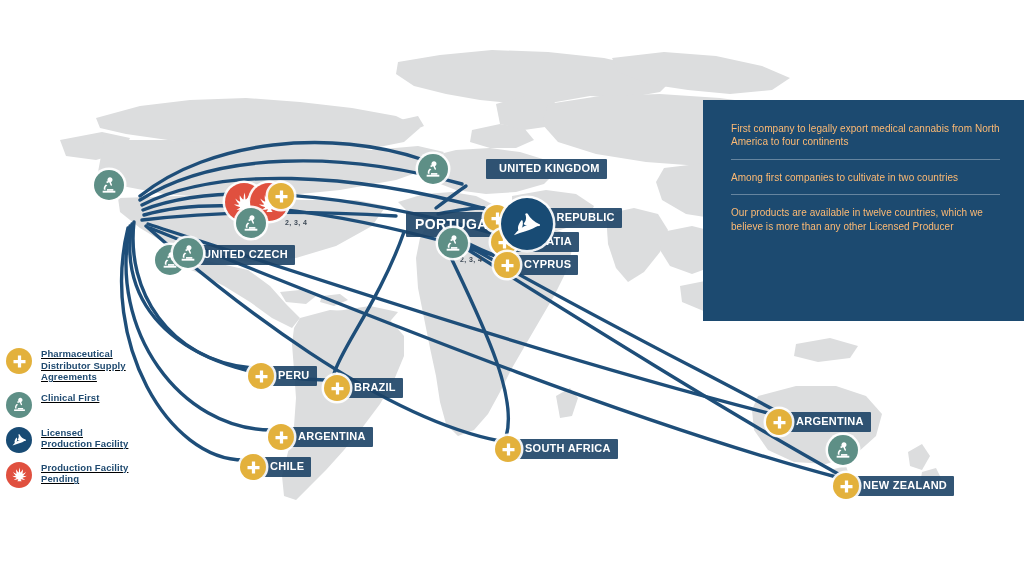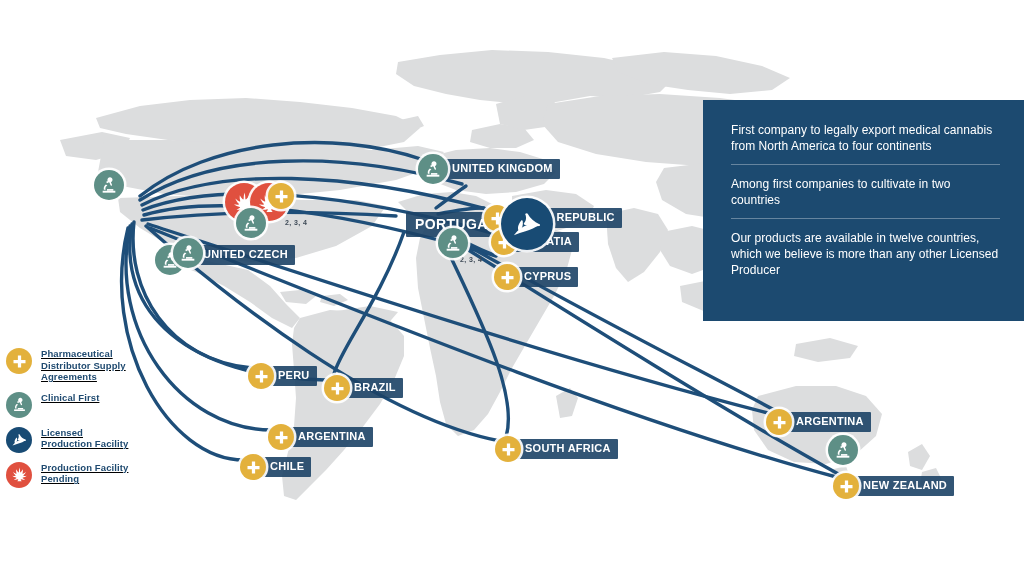--- a/index.html
+++ b/index.html
@@ -69,21 +69,21 @@
     font-size:9.5px; font-weight:bold; color:#1F4A70;
     line-height:1.22; letter-spacing:.1px;
   }
 
   
   #panel {
     position:absolute; left:703px; top:100px; width:321px; height:221px;
     background:#1C4A70; padding:22px 24px 10px 28px;
   }
   .claim {
-    color:#ffffff; font-size:12px; line-height:1.34;
+    color:#fdba74; font-size:10px; line-height:1.34;
     letter-spacing:.05px;
   }
   .claim-sep { height:1px; background:rgba(255,255,255,.33); margin:10px 0 11px 0; }
 </style>
 </head>
 <body>
 
 <div id="stage">
 
   <div id="worldmap">
@@ -259,21 +259,21 @@
             <g fill="#ffffff">
               <path d="M13.2 2.6c1.7 0 3 1.4 3 3.1 0 1.3-.8 2.4-1.9 2.9l1.3 3.1c.2.5 0 1-.5 1.2-.5.2-1 0-1.2-.5l-1.4-3.3c-1.4-.3-2.4-1.6-2.4-3.1 0-1.9 1.4-3.4 3.1-3.4z"></path>
               <path d="M8.6 8.1l2.1-1 .9 1.9-2.1 1z"></path>
               <path d="M8.3 11.4c-1.6 1-2.6 2.7-2.6 4.7 0 .6.1 1.2.2 1.7h2.1c-.2-.5-.3-1.1-.3-1.7 0-1.6 1-3 2.4-3.6z"></path>
               <path d="M4.4 18.9h15.2v2.3H4.4z"></path>
               <path d="M9.6 16.9h7.6v2H9.6z"></path>
             </g>
           </svg>
         </div>
       </div>
-      <div class="node" style="left: 418px; top: 154px;">
+      <div class="node" style="left: 418px; top: 154px; gap: 47px;">
         <div class="pin micro" style="width: 30px; height: 30px; z-index: 3;">
           <svg width="20" height="20" viewBox="0 0 24 24">
             <g fill="#ffffff">
               <path d="M13.2 2.6c1.7 0 3 1.4 3 3.1 0 1.3-.8 2.4-1.9 2.9l1.3 3.1c.2.5 0 1-.5 1.2-.5.2-1 0-1.2-.5l-1.4-3.3c-1.4-.3-2.4-1.6-2.4-3.1 0-1.9 1.4-3.4 3.1-3.4z"></path>
               <path d="M8.6 8.1l2.1-1 .9 1.9-2.1 1z"></path>
               <path d="M8.3 11.4c-1.6 1-2.6 2.7-2.6 4.7 0 .6.1 1.2.2 1.7h2.1c-.2-.5-.3-1.1-.3-1.7 0-1.6 1-3 2.4-3.6z"></path>
               <path d="M4.4 18.9h15.2v2.3H4.4z"></path>
               <path d="M9.6 16.9h7.6v2H9.6z"></path>
             </g>
           </svg>
@@ -289,21 +289,21 @@
         <div class="lbl pad-l">CZECH REPUBLIC</div>
       </div>
       <div class="node" style="left: 491px; top: 229px;">
         <div class="pin plus" style="width: 26px; height: 26px; z-index: 3;">
           <svg width="15" height="15" viewBox="0 0 24 24">
             <path fill="#fff" d="M9.4 2.4h5.2v7h7v5.2h-7v7H9.4v-7h-7V9.4h7z"></path>
           </svg>
         </div>
         <div class="lbl pad-l">CROATIA</div>
       </div>
-      <div class="node" style="left: 494px; top: 252px; margin-top: 12px;">
+      <div class="node" style="left: 494px; top: 252px;">
         <div class="pin plus" style="width: 26px; height: 26px; z-index: 3;">
           <svg width="15" height="15" viewBox="0 0 24 24">
             <path fill="#fff" d="M9.4 2.4h5.2v7h7v5.2h-7v7H9.4v-7h-7V9.4h7z"></path>
           </svg>
         </div>
         <div class="lbl pad-l">CYPRUS</div>
       </div>
       <div class="node rtl" style="left: 406px; top: 198px;">
         <div class="pin fac" style="width: 52px; height: 52px; z-index: 3;">
           <svg width="31" height="31" viewBox="0 0 28 22">

